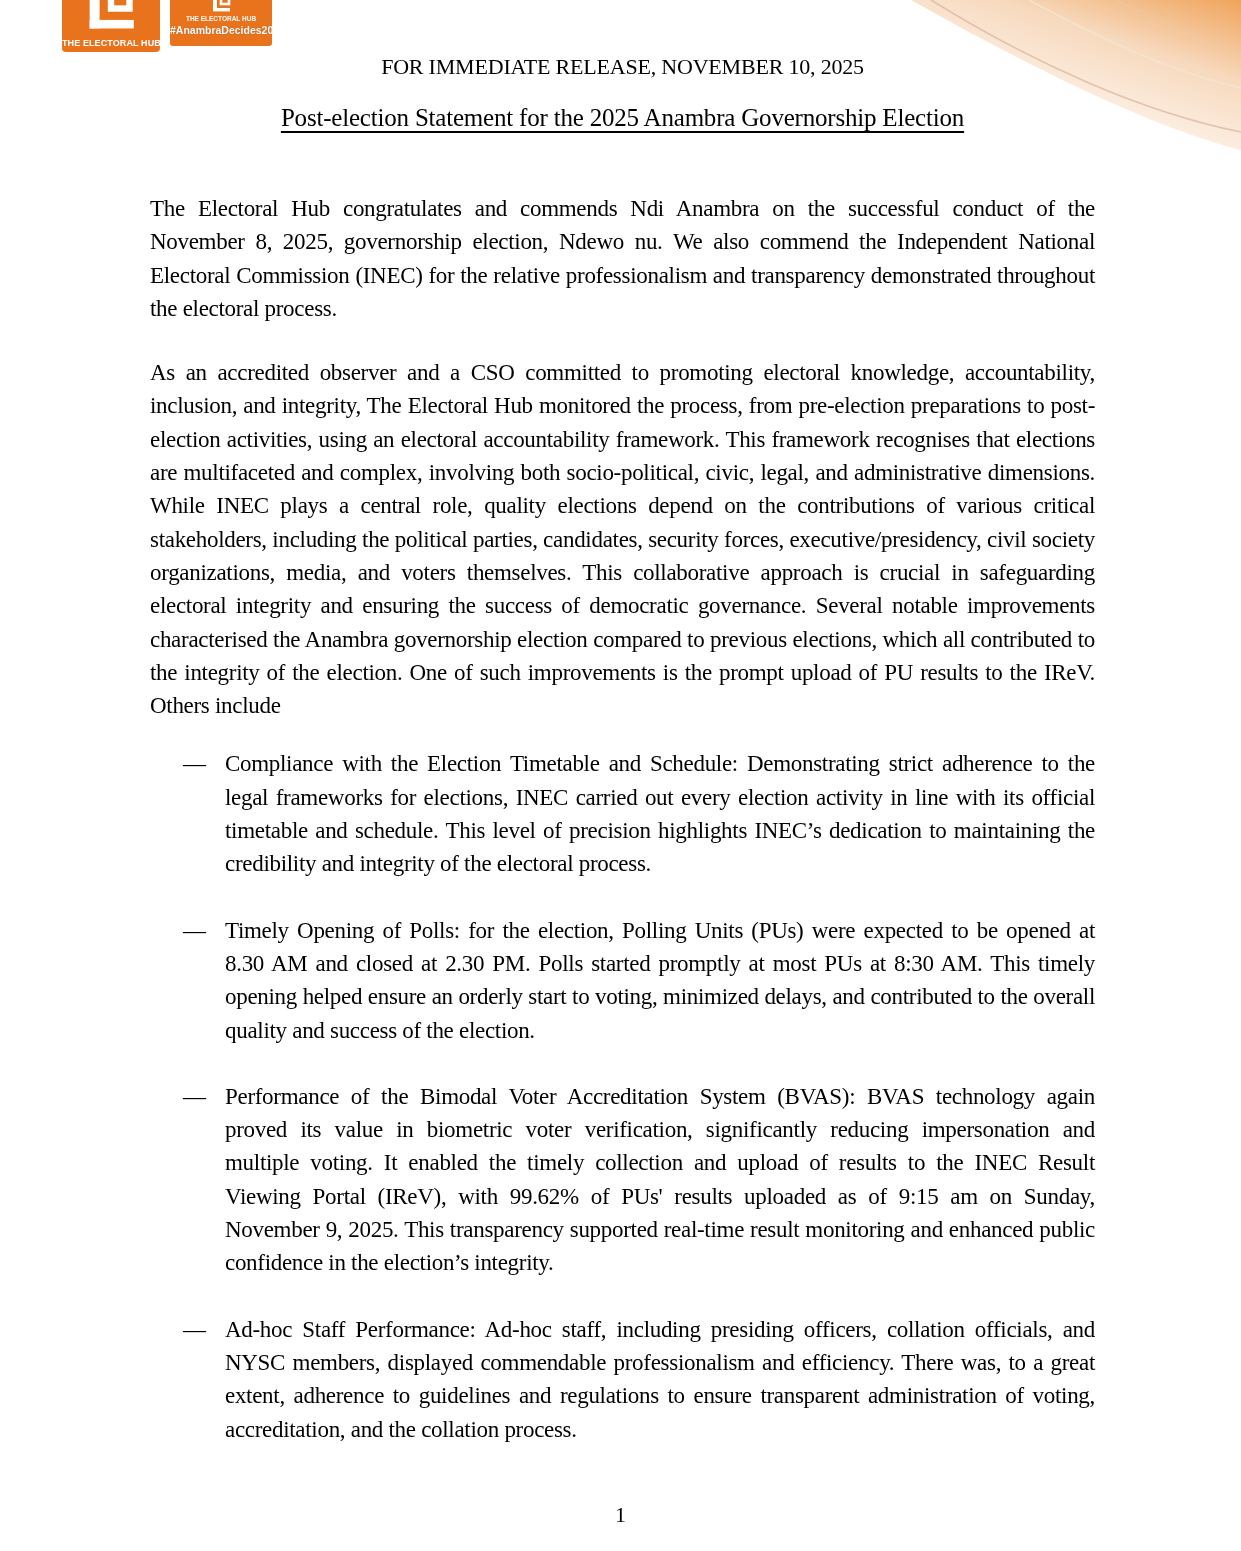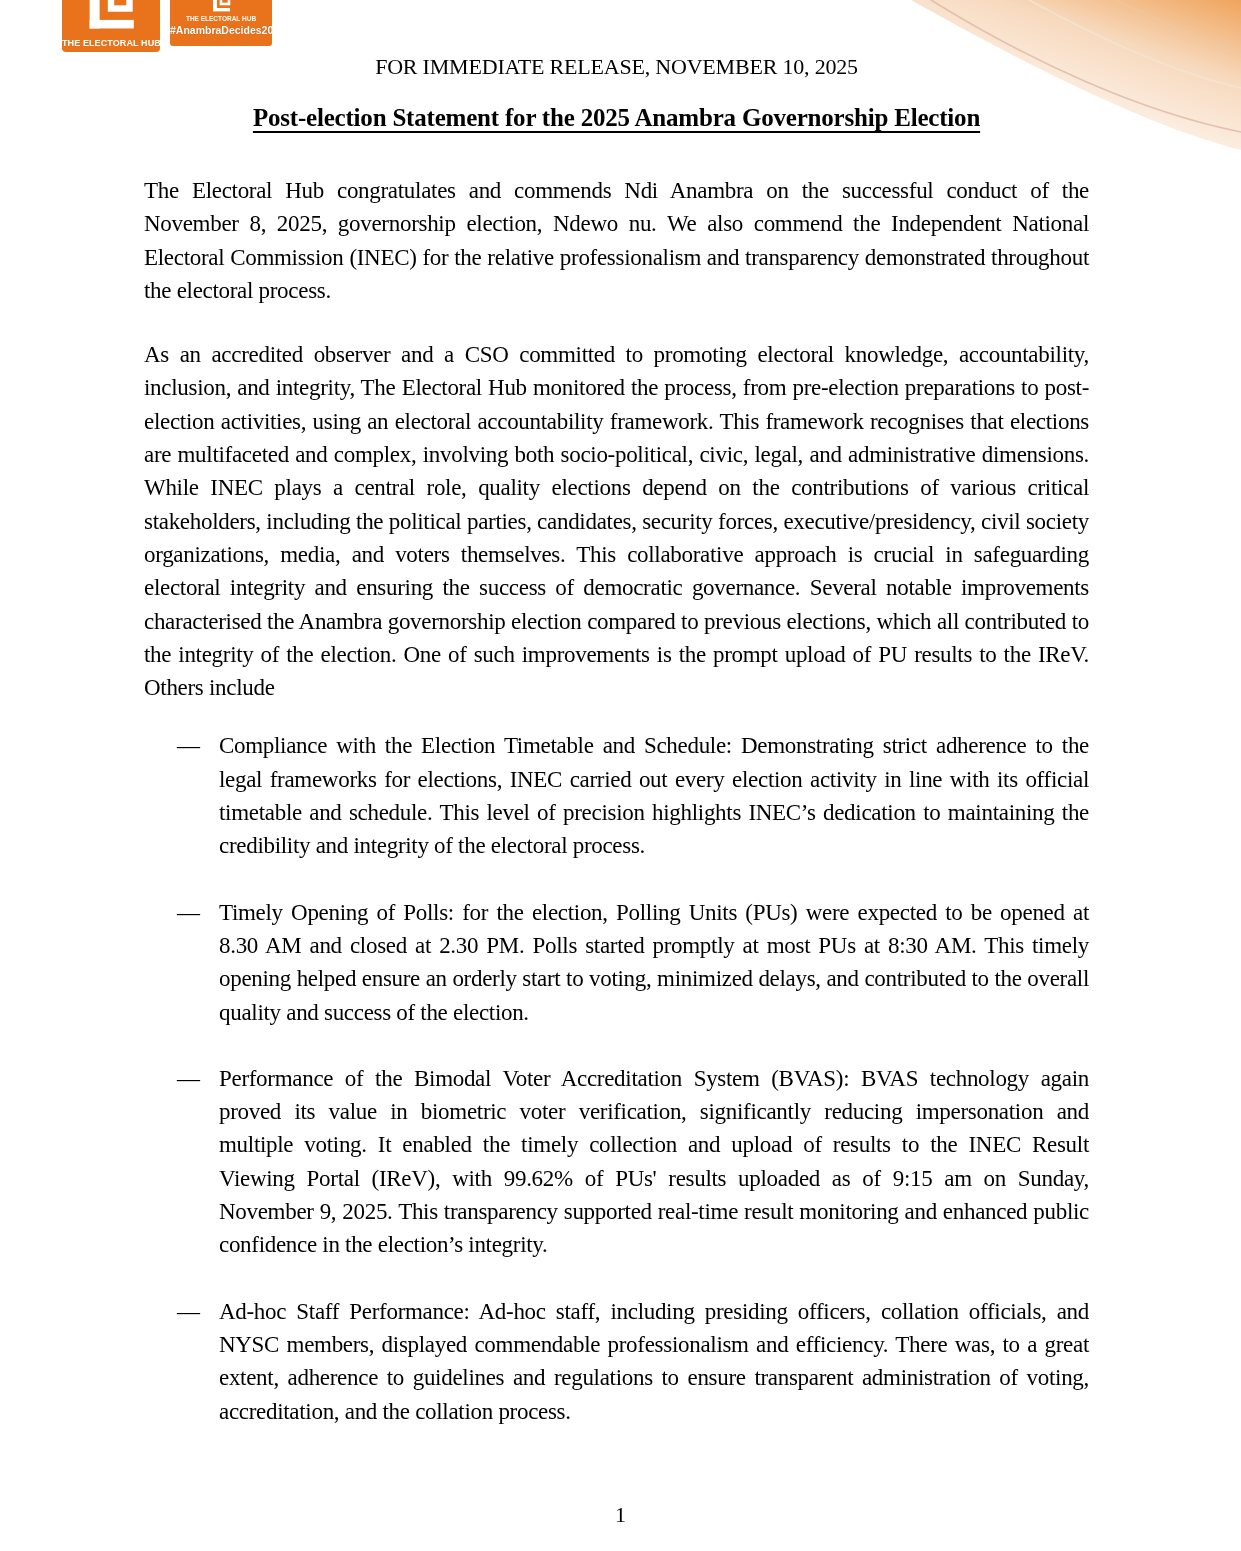--- a/index.html
+++ b/index.html
@@ -19,34 +19,34 @@
         font-family:"Liberation Sans", sans-serif;font-weight:bold;}
   .logo1{left:62px;width:98px;height:52px;background:#e8731c;border-radius:0 0 4px 4px;}
   .logo1 svg{display:block;margin:0 auto;}
   .logo1-text{font-size:9px;letter-spacing:.1px;line-height:10px;margin-top:1px;white-space:nowrap;}
   .logo2{left:170px;width:102px;height:46px;background:#e8731c;border-radius:0 0 3px 3px;}
   .logo2 svg{display:block;margin:0 auto;}
   .logo2-name{font-size:6.5px;line-height:7px;margin-top:1px;white-space:nowrap;opacity:.95;}
   .logo2-tag{font-size:10.5px;line-height:13px;margin-top:2px;white-space:nowrap;
              text-shadow:0 0 1px rgba(120,40,0,.55);}
   
-  .content{position:absolute;left:144px;width:945px;top:0;}
+  .content{position:absolute;left:150px;width:945px;top:0;}
   .release-line{
     margin-top:53px;text-align:center;font-size:22px;letter-spacing:-0.2px;line-height:27px;
   }
   .title{
-    margin:21px 0 0 0;text-align:center;font-size:25px;line-height:34px;font-weight:bold;
+    margin:21px 0 0 0;text-align:center;font-size:25px;line-height:34px;font-weight:normal;
     text-decoration:underline;text-underline-offset:5px;text-decoration-thickness:2px;
     letter-spacing:-0.2px;
   }
   .body-para{
     margin:31px 0 0 0;font-size:23px;line-height:33.3px;text-align:justify;
     letter-spacing:-0.3px;
   }
-  .body-para.first{margin-top:39px;}
+  .body-para.first{margin-top:57px;}
   .bullets{margin-top:25px;}
   .bullet{
     position:relative;margin:0 0 33px 0;padding-left:75px;
     font-size:23px;line-height:33.3px;text-align:justify;letter-spacing:-0.3px;
   }
   .bullet .marker{position:absolute;left:33px;top:0;}
   .bhead{font-weight:normal;}
   .page-number{
     position:absolute;top:1502px;left:0;right:0;text-align:center;
     font-size:22px;

